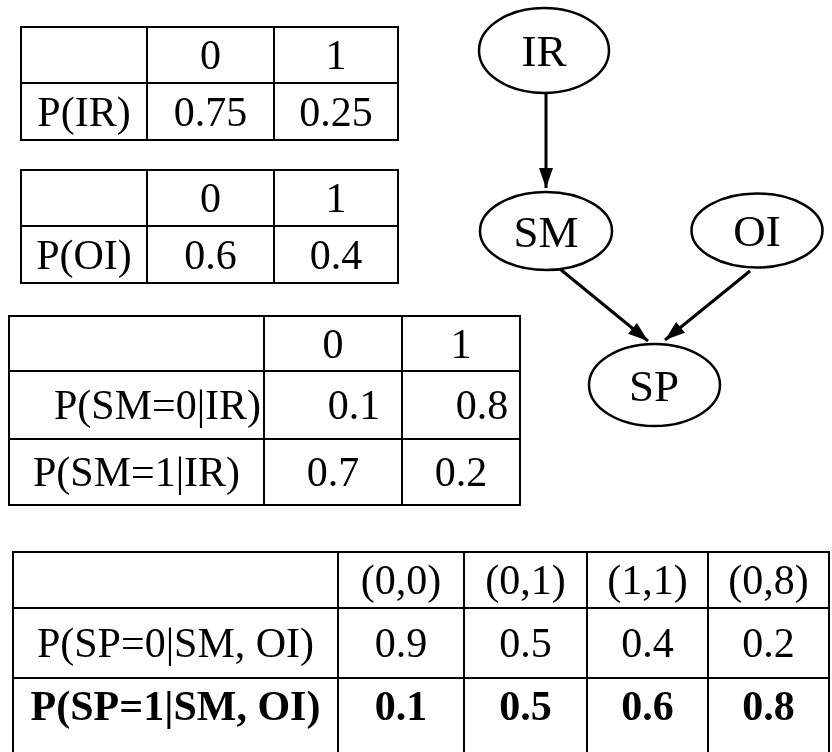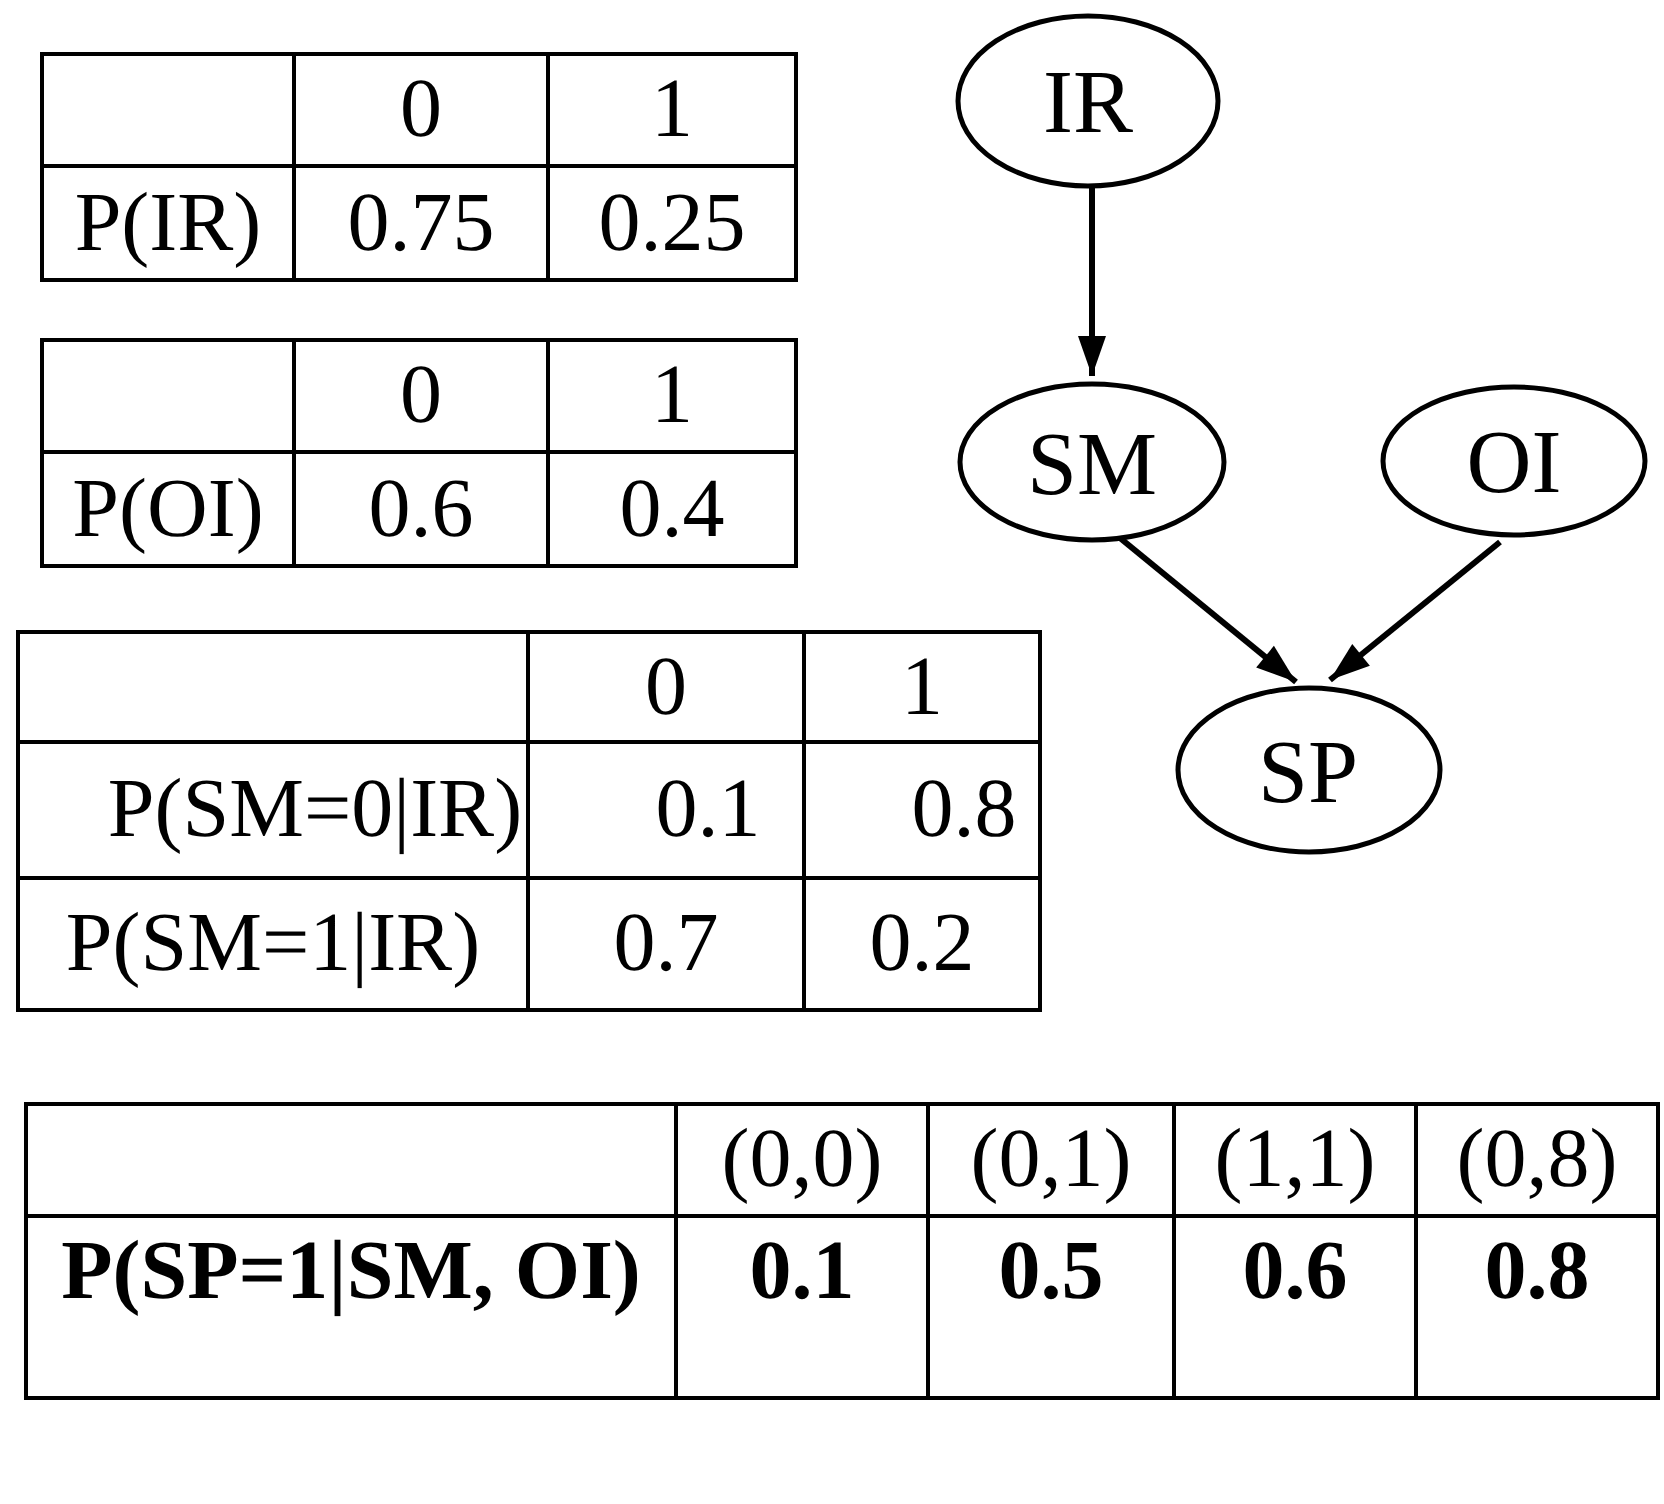--- a/index.html
+++ b/index.html
@@ -136,20 +136,27 @@
         <col style="width:121px">
       </colgroup>
     <tbody>
         <tr class="hdr">
       <td></td>
       <td>(0,0)</td>
       <td>(0,1)</td>
       <td>(1,1)</td>
       <td>(0,8)</td>
     </tr>
+    <tr class="row1">
+      <td>P(SP=0|SM, OI)</td>
+      <td>0.9</td>
+      <td>0.5</td>
+      <td>0.4</td>
+      <td>0.2</td>
+    </tr>
     <tr class="row2">
       <td>P(SP=1|SM, OI)</td>
       <td>0.1</td>
       <td>0.5</td>
       <td>0.6</td>
       <td>0.8</td>
     </tr>
   </tbody>
     </table>
 

